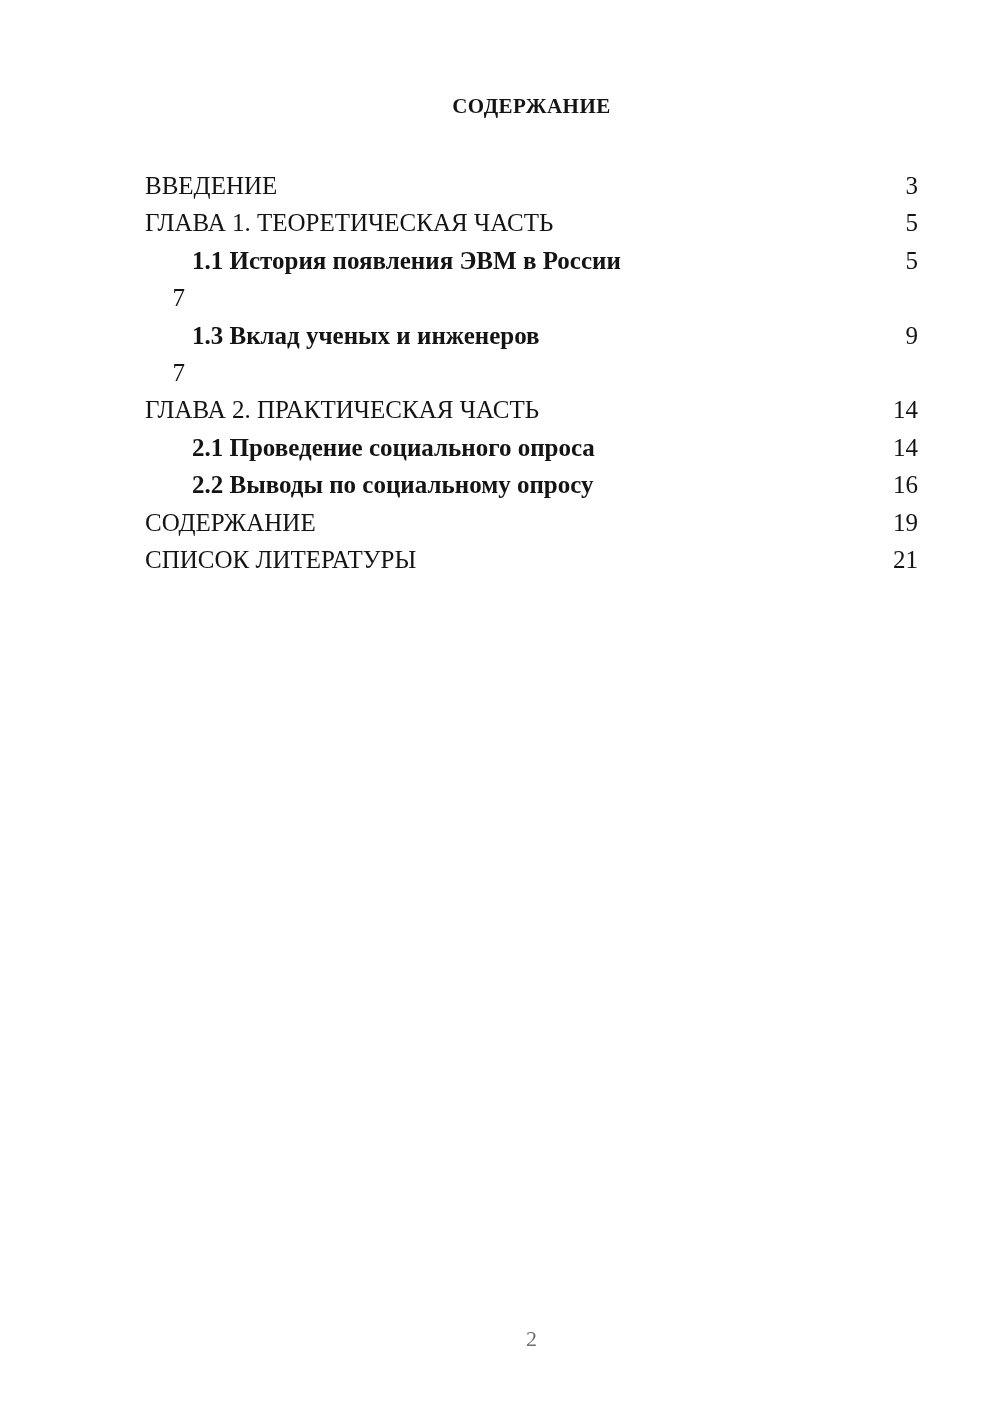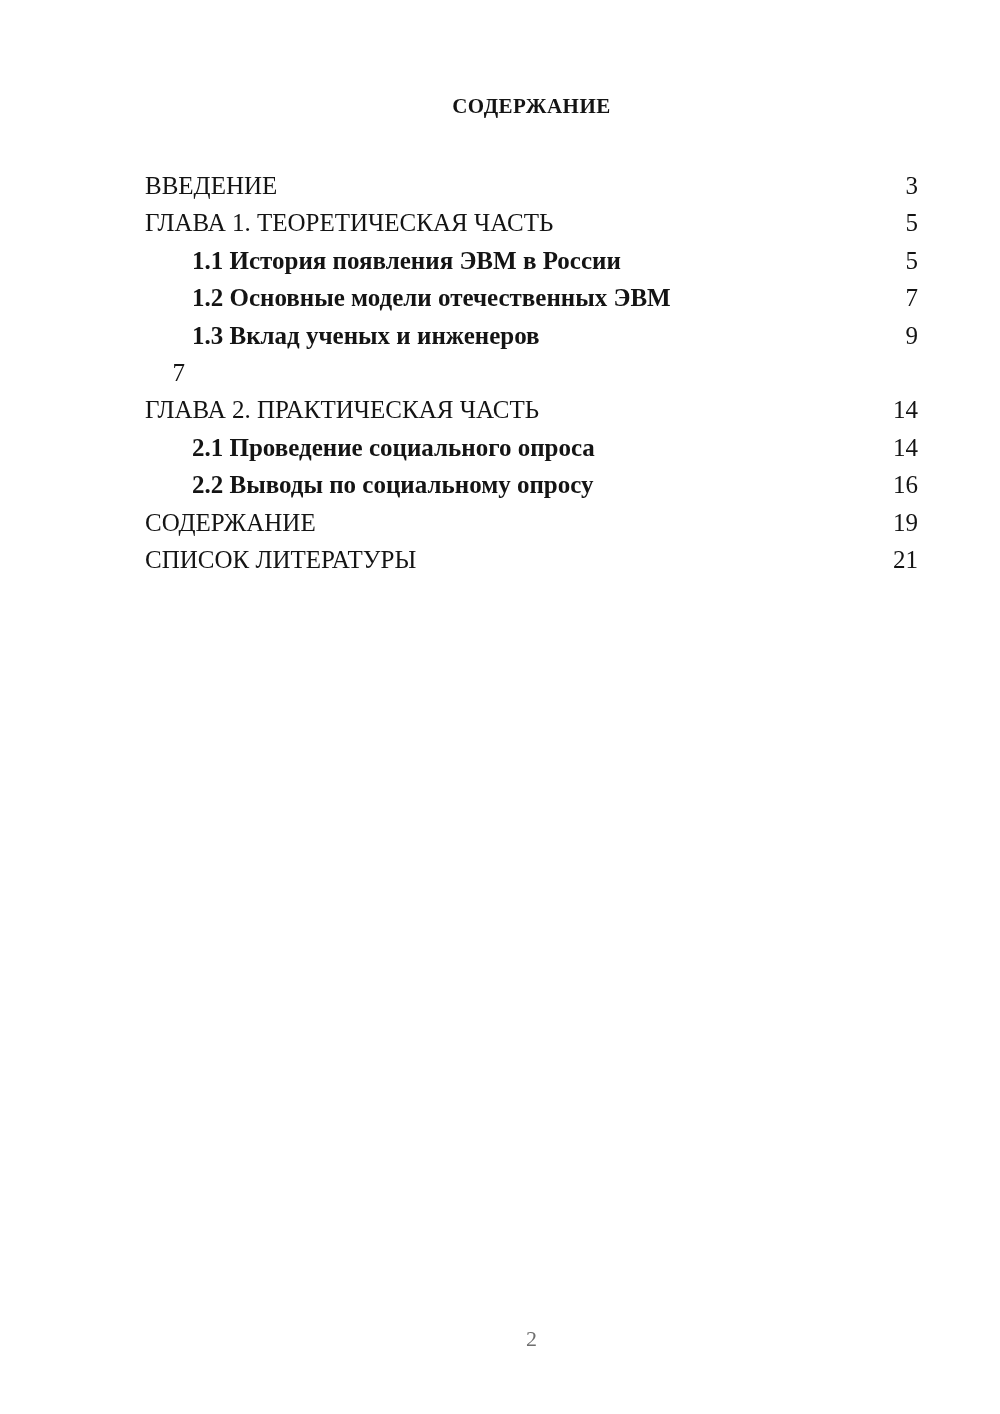--- a/index.html
+++ b/index.html
@@ -92,21 +92,20 @@
     <span class="toc-label">ГЛАВА 1. ТЕОРЕТИЧЕСКАЯ ЧАСТЬ</span>
     <span class="toc-page">5</span>
   </li>
 
   <li class="toc-row indent">
     <span class="toc-label">1.1 История появления ЭВМ в России</span>
     <span class="toc-page">5</span>
   </li>
 
   <li class="toc-row indent">
-    <span class="toc-label">1.2 Основные модели отечественных ЭВМ</span>
     <span class="toc-page">7</span>
   </li>
 
   <li class="toc-row indent">
     <span class="toc-label">1.3 Вклад ученых и инженеров</span>
     <span class="toc-page">9</span>
   </li>
 
   <li class="toc-row indent">
     <span class="toc-page">7</span>

